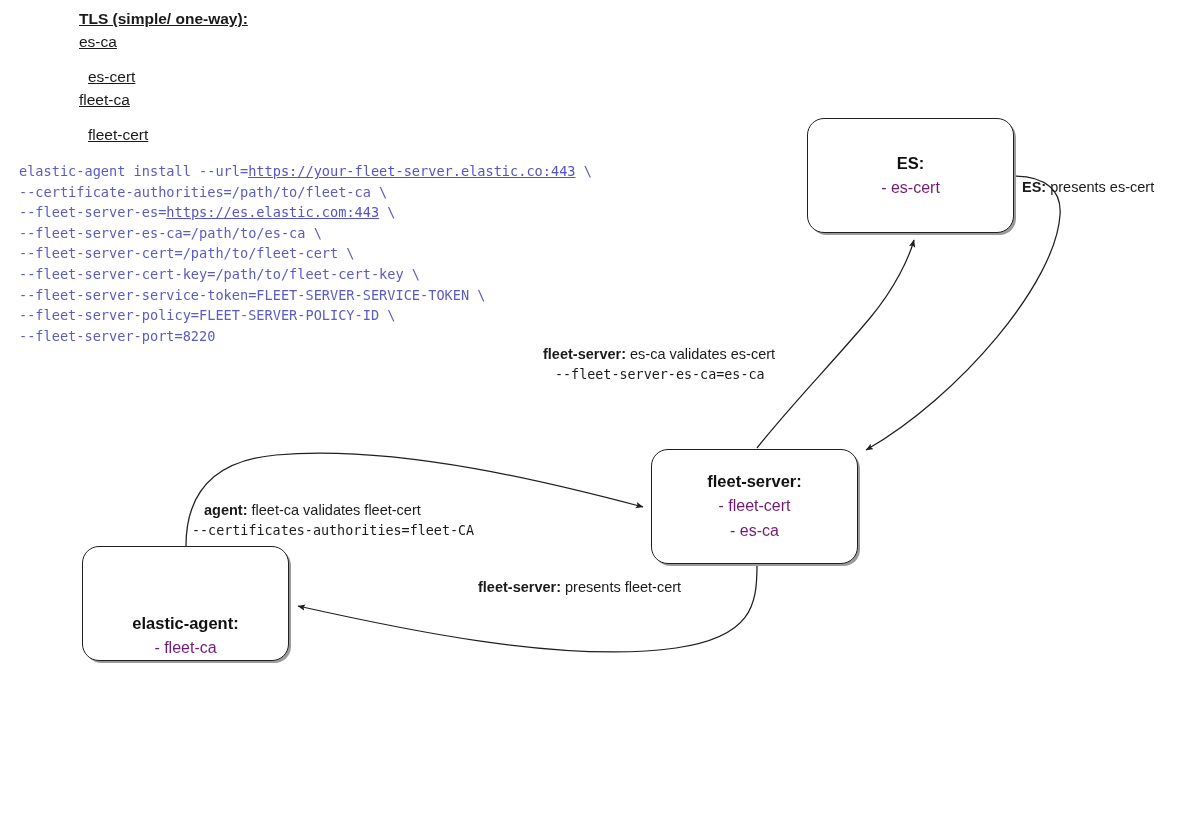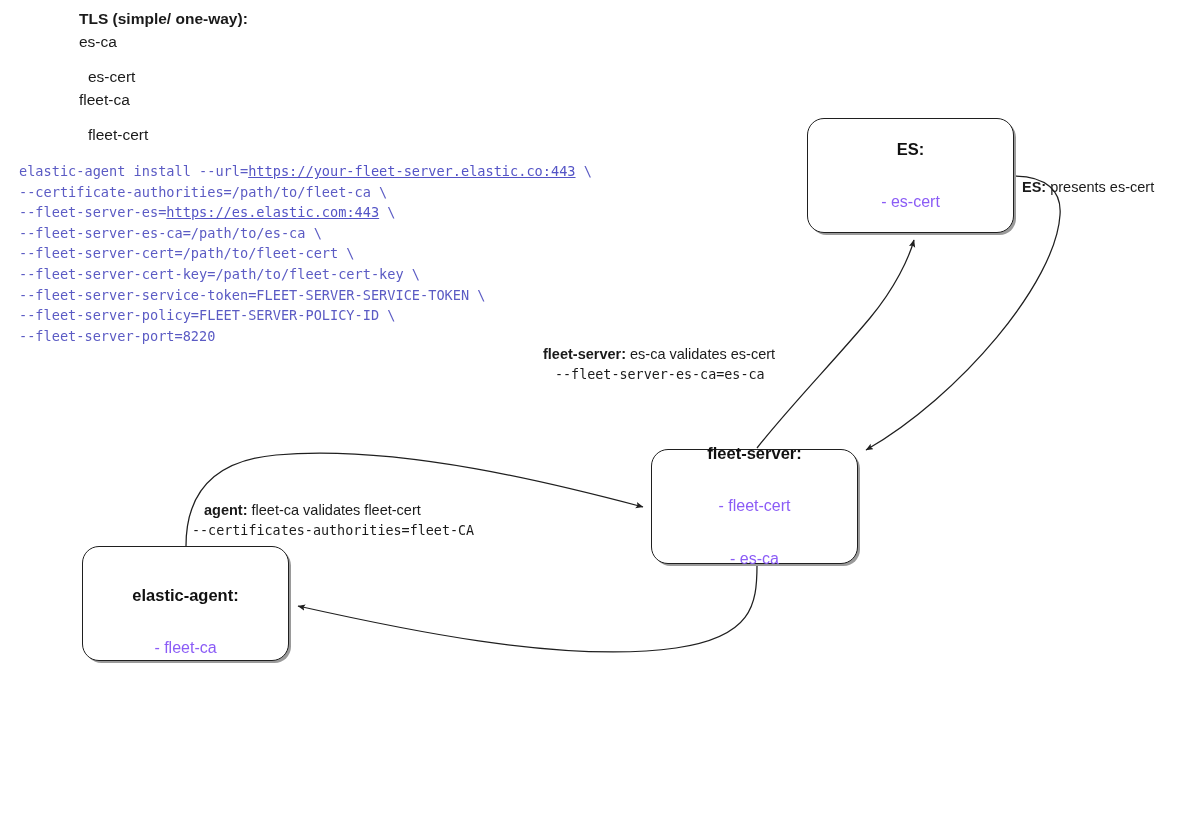--- a/index.html
+++ b/index.html
@@ -35,21 +35,21 @@
     position: absolute;
     left: 79px;
     top: 7px;
     font-size: 15.5px;
     line-height: 23px;
     color: #1a1a1a;
   }
   .legend-title {
     font-weight: bold;
   }
-  .legend-line { white-space: pre; }
+  .legend-line { white-space: pre; text-decoration: underline; }
   .legend-indent { padding-left: 9px; margin-top: 12px; }
 
   
   .cmd {
     position: absolute;
     left: 19px;
     top: 161px;
     font-family: "DejaVu Sans Mono", "Liberation Mono", monospace;
     font-size: 13.6px;
     line-height: 20.6px;
@@ -79,22 +79,21 @@
   }
   .node-title {
     font-weight: bold;
     font-size: 16.5px;
     line-height: 23px;
     color: #111111;
   }
   .node-line {
     font-size: 16px;
     line-height: 25px;
-    color: #8b5cf6;
-    margin-top: 28px;
+    color: #701a75;
   }
 
   #node-es       { left: 807px; top: 118px; width: 207px; height: 115px; }
   #node-fleet    { left: 651px; top: 449px; width: 207px; height: 115px; }
   #node-agent    { left: 82px;  top: 546px; width: 207px; height: 115px; justify-content: flex-end; }
 
   
   .elabel {
     position: absolute;
     color: #1a1a1a;
@@ -182,15 +181,18 @@
   </div>
 
   <div class="elabel" id="lbl-agent-valid">
     <div class="l1 indent-1">
       <b>agent:</b><span> fleet-ca validates fleet-cert</span>
     </div>
     <div class="l2">--certificates-authorities=fleet-CA</div>
   </div>
 
   <div class="elabel" id="lbl-fs-presents">
+    <div class="l1 indent-1">
+      <b>fleet-server:</b><span> presents fleet-cert</span>
+    </div>
   </div>
 
 </div>
 
 </body></html>

